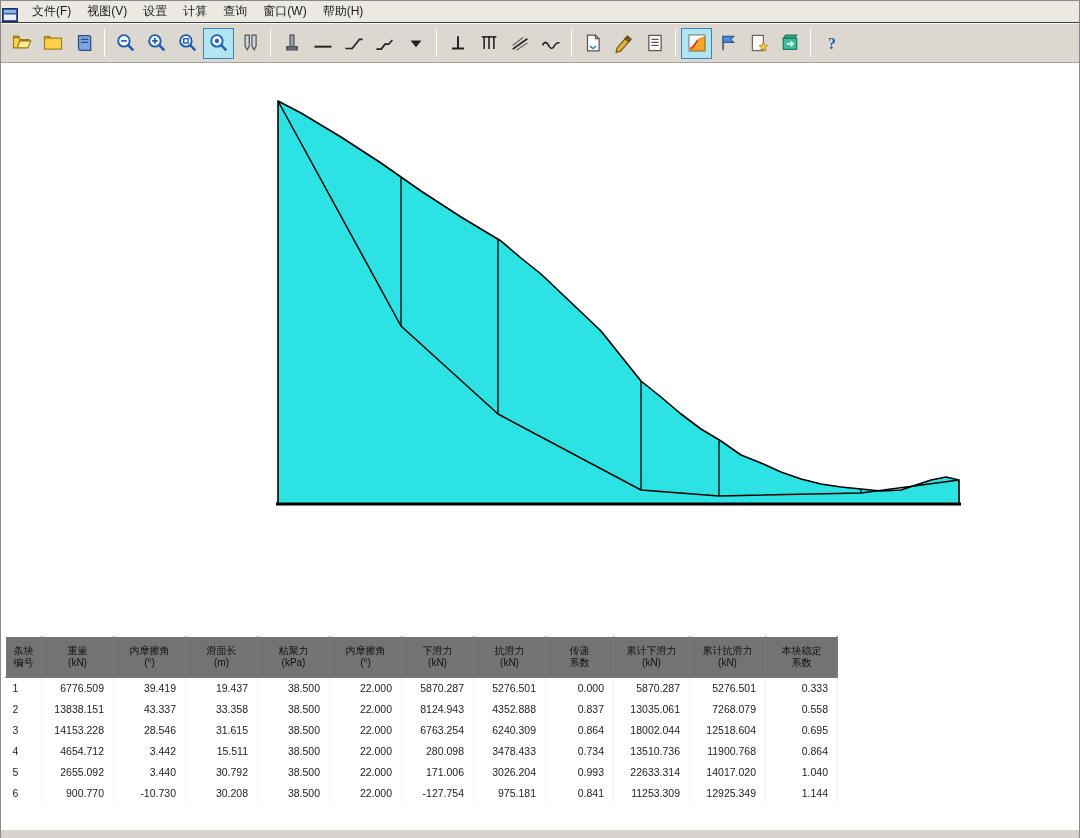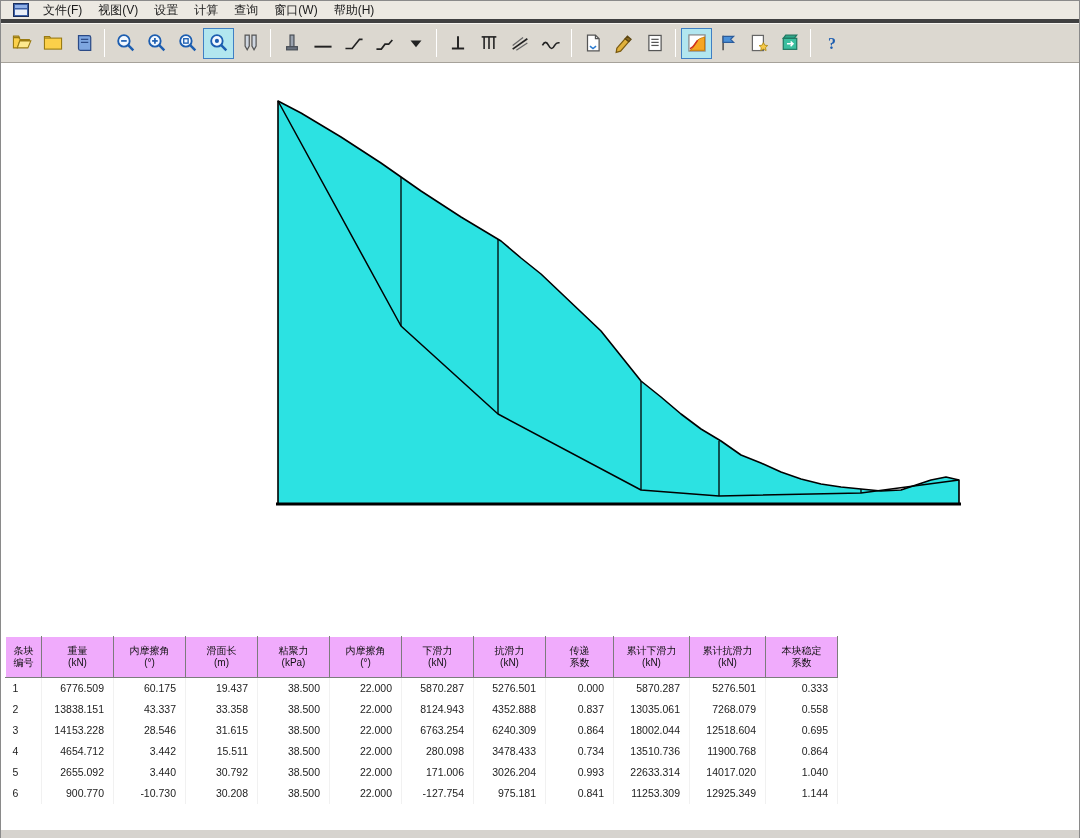--- a/index.html
+++ b/index.html
@@ -1,42 +1,42 @@
 <!DOCTYPE html>
 <html><head>
 <meta charset="utf-8">
 <style>
   * { box-sizing: border-box; margin: 0; padding: 0; }
   html, body { width: 1080px; height: 838px; overflow: hidden; }
   body { font-family: "Liberation Sans", sans-serif; background: #fff; }
   .window { width: 1080px; height: 838px; display: flex; flex-direction: column; border: 1px solid #8a8a8a; background: #fff; }
 
   
-  .menubar { height: 22px; background: #ece9e2; border-bottom: 4px solid #404040; display: flex; align-items: center; padding: 0 12px; flex: none; }
+  .menubar { height: 22px; background: #ece9e2; border-bottom: 1px solid #404040; display: flex; align-items: flex-end; padding: 0 1px; flex: none; }
   .app-icon { width: 16px; height: 14px; margin-right: 6px; flex: none; }
   .menu-items { display: flex; align-items: center; }
   .menu-item { font-size: 12px; color: #1a1a1a; padding: 2px 8px; cursor: default; }
 
   
   .toolbar { height: 40px; background: #dcd8d0; border-top: 1px solid #f6f4f0; border-bottom: 1px solid #a6a29a; display: flex; align-items: center; padding: 2px 5px; flex: none; }
   .tb { width: 31px; height: 31px; background: transparent; border: 1px solid transparent; display: flex; align-items: center; justify-content: center; padding: 0; cursor: default; }
   .tb.active { background: #b2e6ef; border: 1px solid #3f7fc4; }
   .tb-ic { width: 22px; height: 22px; display: block; }
   .tb-ic svg { width: 100%; height: 100%; display: block; }
   .tb-sep { width: 1px; height: 28px; background: #9c988e; border-right: 1px solid #ffffff; margin: 0 5px; flex: none; }
 
   
   .canvas { height: 570px; background: #ffffff; position: relative; flex: none; overflow: hidden; }
   .canvas svg { position: absolute; left: 0; top: 0; }
 
   
   .table-area { height: 196px; background: #ffffff; flex: none; padding: 3px 0 0 4px; }
   table.grid { border-collapse: collapse; table-layout: fixed; width: 832px; }
   table.grid th.gh {
-    background: #f0abfc; font-weight: normal; font-size: 10px; line-height: 1.25;
+    background: #737373; font-weight: normal; font-size: 10px; line-height: 1.25;
     color: #111; text-align: center; white-space: pre-line; height: 41px; padding: 1px 0;
     border: 1px solid; border-color: #ffffff #7c7c7c #7c7c7c #ffffff;
   }
   table.grid td { font-size: 10.5px; color: #222; height: 21px; text-align: right; padding-right: 9px; border-right: 1px solid #f1f1f1; white-space: nowrap; overflow: hidden; }
   table.grid td:first-child { text-align: left; padding-left: 7px; padding-right: 0; }
   col.c1 { width: 36px; } col.c2 { width: 72px; } col.c3 { width: 72px; } col.c4 { width: 72px; }
   col.c5 { width: 72px; } col.c6 { width: 72px; } col.c7 { width: 72px; } col.c8 { width: 72px; }
   col.c9 { width: 68px; } col.c10 { width: 76px; } col.c11 { width: 76px; } col.c12 { width: 72px; }
 
   
@@ -338,21 +338,21 @@
             <th class="gh">累计抗滑力
 (kN)</th>
             <th class="gh">本块稳定
 系数</th>
           </tr>
         </thead>
       <tbody>
           <tr>
             <td>1</td>
             <td>6776.509</td>
-            <td>60.175</td>
+            <td>39.419</td>
             <td>19.437</td>
             <td>38.500</td>
             <td>22.000</td>
             <td>5870.287</td>
             <td>5276.501</td>
             <td>0.000</td>
             <td>5870.287</td>
             <td>5276.501</td>
             <td>0.333</td>
           </tr>

